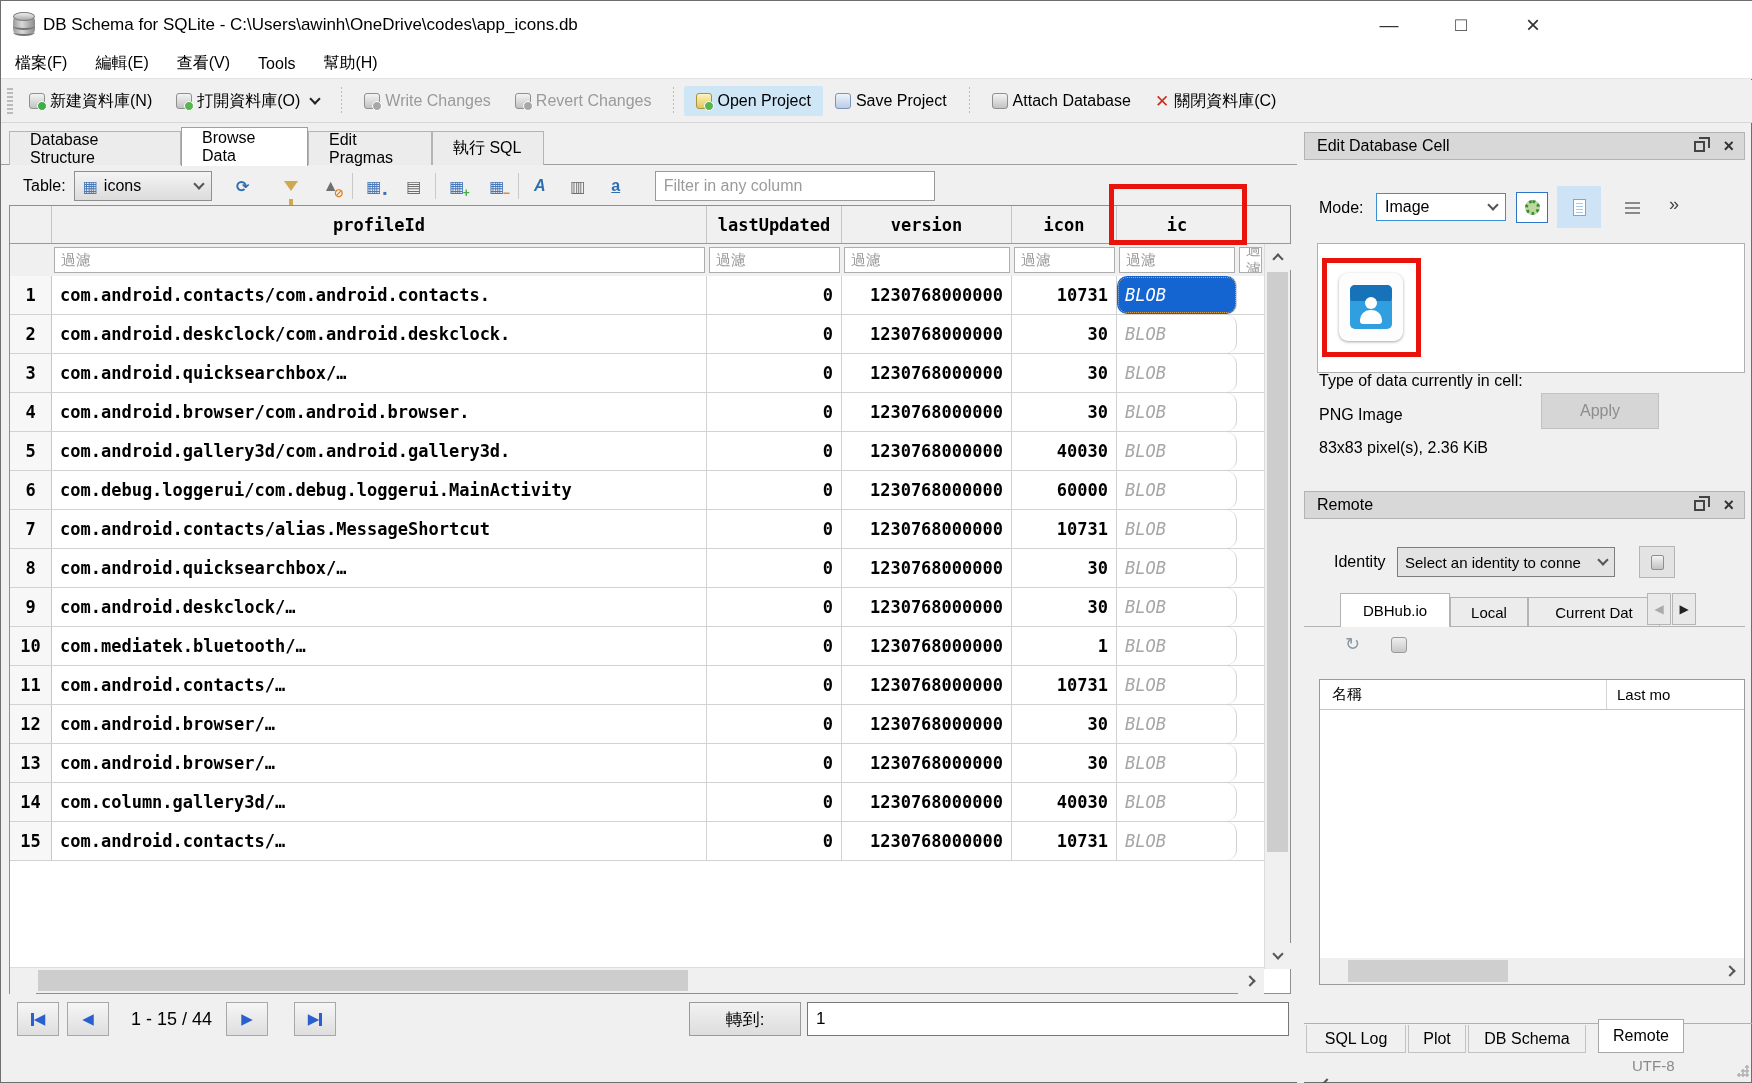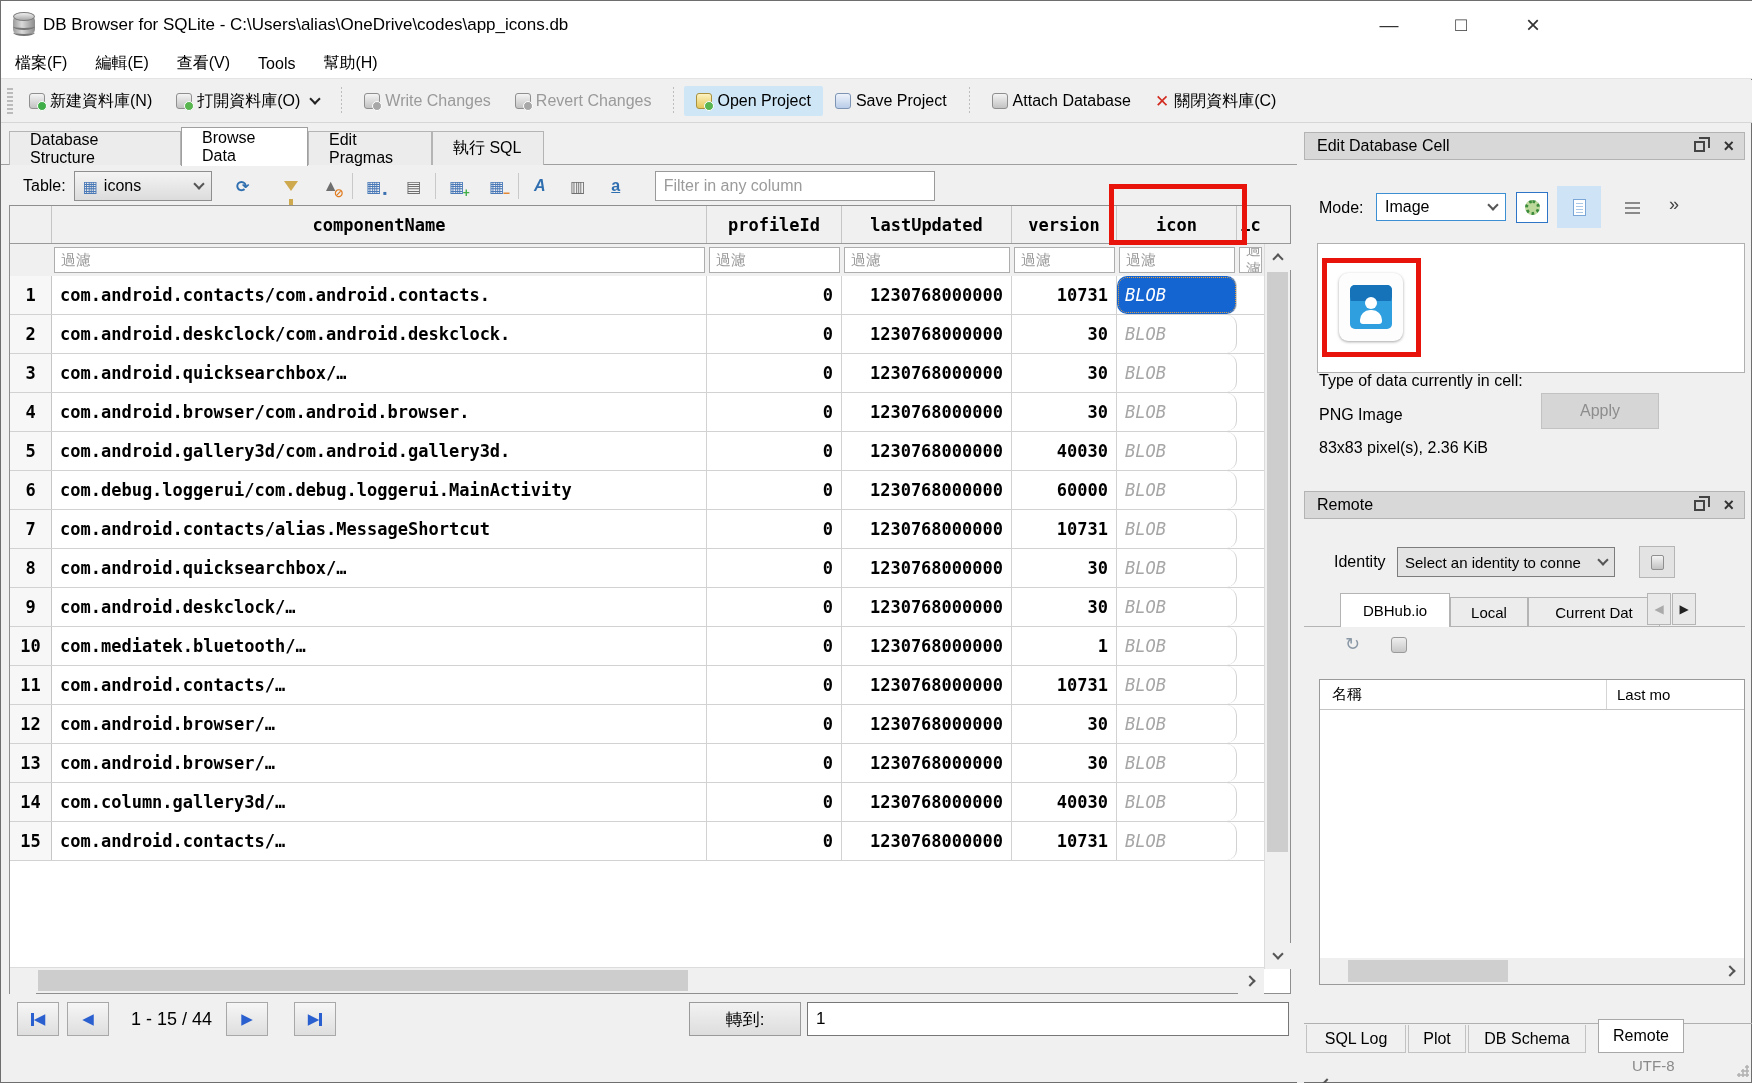--- a/index.html
+++ b/index.html
@@ -153,21 +153,21 @@
 
 <div class="win">
 
   <div class="titlebar">
     <span class="dbicon">
         <span class="body"></span>
         <span class="top"></span>
         <span class="line" style="top:11px"></span>
         <span class="line" style="top:17px"></span>
       </span>
-    <span class="title-text">DB Browser for SQLite - C:\Users\alias\OneDrive\codes\app_icons.db</span>
+    <span class="title-text">DB Schema for SQLite - C:\Users\awinh\OneDrive\codes\app_icons.db</span>
     <div class="winbtns">
       <span class="winbtn">—</span>
       <span class="winbtn">□</span>
       <span class="winbtn" style="font-size:24px">×</span>
     </div>
   </div>
 
   <div class="menubar">
     <span class="menu-item">檔案(F)</span>
     <span class="menu-item">編輯(E)</span>
@@ -268,21 +268,20 @@
         </span>
       <span class="gicon" style="margin-left:12px">
           <span class="glyph-blue" style="text-decoration:underline">a</span>
         </span>
       <input class="filter-input" style="margin-left: 26px;" placeholder="Filter in any column">
     </div>
 
     <div class="grid">
       <div class="ghead gcols">
         <span class="hcell"></span>
-        <span class="hcell">componentName</span>
         <span class="hcell">profileId</span>
         <span class="hcell">lastUpdated</span>
         <span class="hcell">version</span>
         <span class="hcell">icon</span>
         <span class="hcell" style="border-right:none">ic</span>
       </div>
       <div class="gfilter gcols">
         <span class="fcell blank"></span>
         <span class="fcell">過濾</span>
         <span class="fcell">過濾</span>

